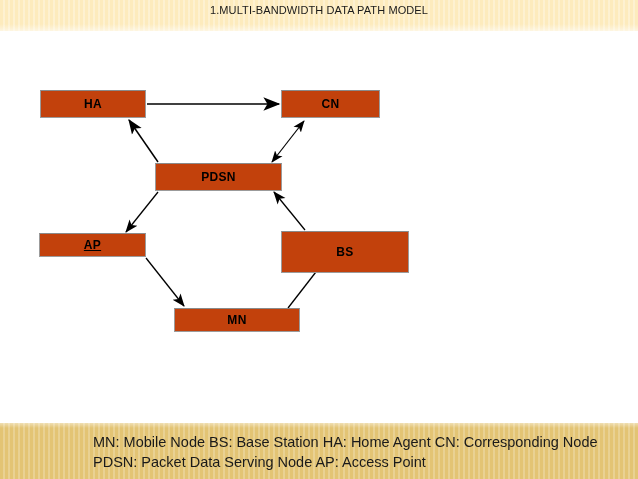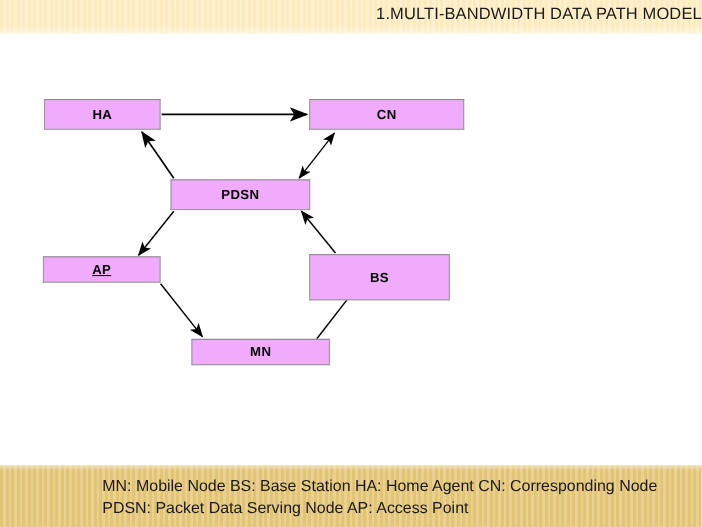--- a/index.html
+++ b/index.html
@@ -38,22 +38,22 @@
     width: 100%;
     height: 7px;
     background: linear-gradient(to bottom, rgba(255,255,255,0) 0%, rgba(255,255,255,0.55) 100%);
     pointer-events: none;
   }
   #title-text {
     position: absolute;
     left: 0;
     top: 4px;
     width: 638px;
-    text-align: right;
-    font-size: 15px;
+    text-align: center;
+    font-size: 11px;
     color: #1a1a1a;
     letter-spacing: 0.1px;
     white-space: nowrap;
   }
 
   
   #diagram {
     position: absolute;
     left: 0;
     top: 31px;
@@ -63,34 +63,34 @@
   }
   #diagram svg {
     position: absolute;
     left: 0;
     top: 0;
   }
 
   .node-box {
     position: absolute;
     box-sizing: border-box;
-    background: #f0abfc;
+    background: #c2410c;
     border: 1px solid #9b9b9b;
     border-top-color: #8a8a8a;
     display: flex;
     align-items: center;
     justify-content: center;
     font-size: 12px;
     font-weight: bold;
     color: #000000;
     letter-spacing: 0.3px;
   }
 
   #node-ha   { left: 40px;  top: 59px;  width: 106px; height: 28px; }
-  #node-cn   { left: 281px; top: 59px;  width: 141px; height: 28px; }
+  #node-cn   { left: 281px; top: 59px;  width: 99px; height: 28px; }
   #node-pdsn { left: 155px; top: 132px; width: 127px; height: 28px; }
   #node-ap   { left: 39px;  top: 202px; width: 107px; height: 24px; text-decoration: underline; }
   #node-bs   { left: 281px; top: 200px; width: 128px; height: 42px; }
   #node-mn   { left: 163px; top: 277px; width: 126px; height: 24px; margin-left: 11px; }
 
   
   #legend-band {
     position: absolute;
     left: 0;
     bottom: 0;

